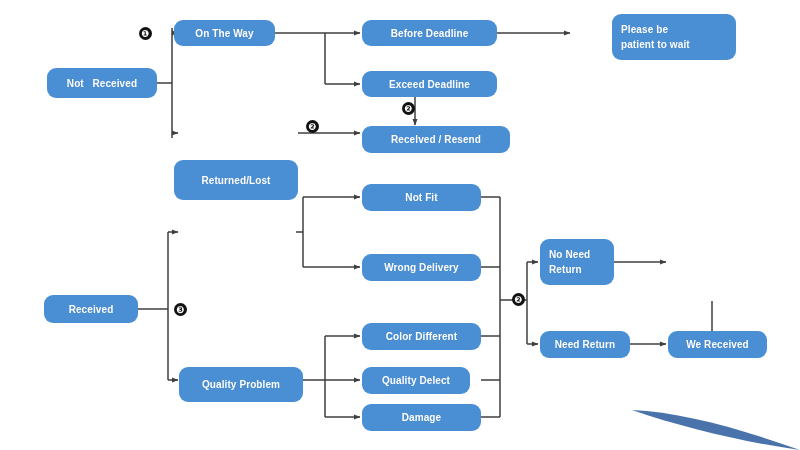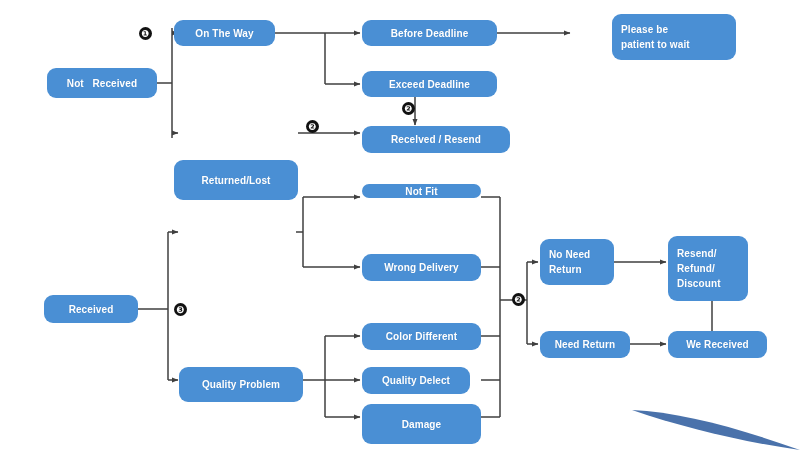--- a/index.html
+++ b/index.html
@@ -155,54 +155,49 @@
 
   <div class="node c" style="left:44px; top:295px; width:94px; height:28px;">
     <span>Received</span>
   </div>
 
 
   <div class="node c" style="left:179px; top:367px; width:124px; height:35px;">
     <span>Quality Problem</span>
   </div>
 
-  <div class="node c" style="left:362px; top:184px; width:119px; height:14px;border-radius:7px;">
+  <div class="node c" style="left:362px; top:184px; width:119px; height:27px;">
     <span>Not Fit</span>
   </div>
 
   <div class="node c" style="left:362px; top:254px; width:119px; height:27px;">
     <span>Wrong Delivery</span>
   </div>
 
   <div class="node c" style="left:362px; top:323px; width:119px; height:27px;">
     <span>Color Different</span>
   </div>
 
   <div class="node c" style="left:362px; top:367px; width:108px; height:27px;">
     <span>Quality Delect</span>
   </div>
 
-  <div class="node c" style="left:362px; top:404px; width:119px; height:40px;">
+  <div class="node c" style="left:362px; top:404px; width:119px; height:27px;">
     <span>Damage</span>
   </div>
 
   <div class="node c" style="left:540px; top:331px; width:90px; height:27px;">
     <span>Need Return</span>
   </div>
 
   <div class="node l" style="left:540px; top:239px; width:74px; height:46px;">
     <span>No Need
 Return</span>
   </div>
 
-  <div class="node l" style="left:668px; top:236px; width:80px; height:65px;">
-    <span>Resend/
-Refund/
-Discount</span>
-  </div>
 
   <div class="node c" style="left:668px; top:331px; width:99px; height:27px;">
     <span>We Received</span>
   </div>
 
   <div class="marker" style="left:139px; top:27px;">❶</div>
   <div class="marker" style="left:306px; top:120px;">❷</div>
   <div class="marker" style="left:402px; top:102px;">❷</div>
   <div class="marker" style="left:174px; top:303px;">❸</div>
   <div class="marker" style="left:512px; top:293px;">❷</div>

